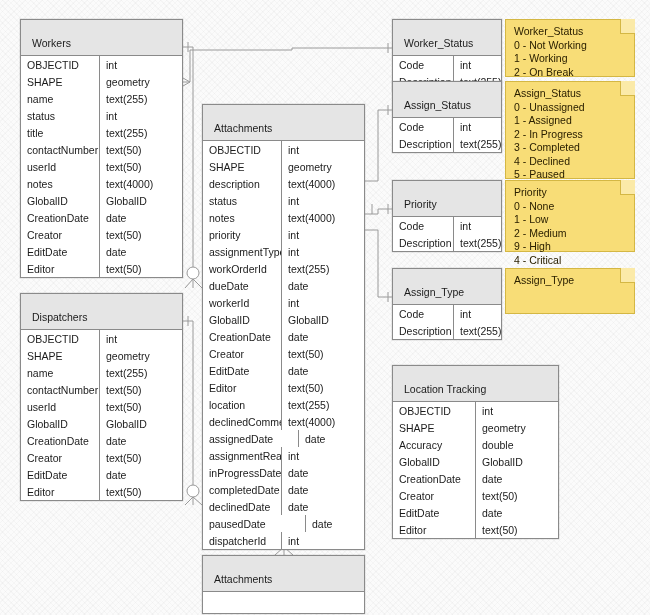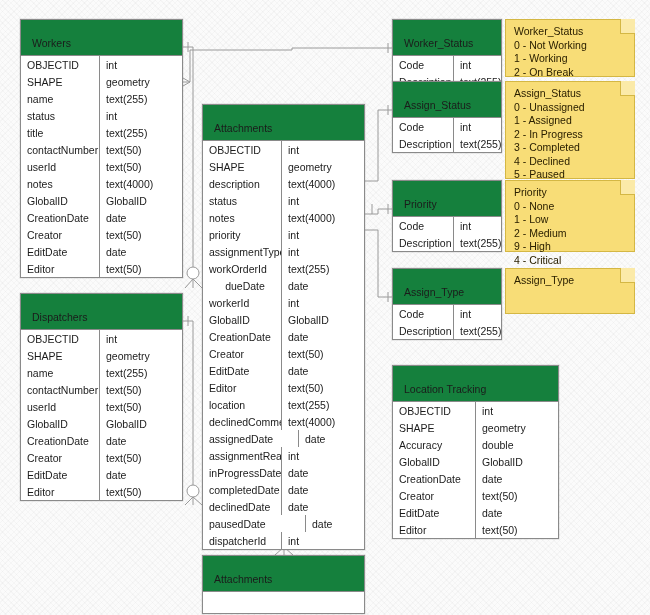--- a/index.html
+++ b/index.html
@@ -25,21 +25,21 @@
     border: 1px solid #8a8a8a;
     box-sizing: border-box;
     box-shadow: 0 0 0 0.5px rgba(120,120,120,0.25);
   }
   .entity-title {
     font-size: 10.5px;
     color: #1b1b1b;
     padding: 17px 0 5px 11px;
     border-bottom: 1px solid #8a8a8a;
     line-height: 13px;
-    background: #15803d;
+    background: #e5e5e5;
   }
   .entity-body { display: block; }
   .field-row {
     display: flex;
     line-height: 12px;
   }
   .field-name {
     font-size: 10.5px;
     color: #1b1b1b;
     padding: 2.5px 0 2.5px 6px;
@@ -290,21 +290,21 @@
         </div>
         <div class="field-row">
           <div class="field-name" style="width: 79px;">assignmentType</div>
           <div class="field-type">int</div>
         </div>
         <div class="field-row">
           <div class="field-name" style="width: 79px;">workOrderId</div>
           <div class="field-type">text(255)</div>
         </div>
         <div class="field-row">
-          <div class="field-name" style="width: 79px; text-align: center;">dueDate</div>
+          <div class="field-name" style="width: 79px;">dueDate</div>
           <div class="field-type">date</div>
         </div>
         <div class="field-row">
           <div class="field-name" style="width: 79px;">workerId</div>
           <div class="field-type">int</div>
         </div>
         <div class="field-row">
           <div class="field-name" style="width: 79px;">GlobalID</div>
           <div class="field-type">GlobalID</div>
         </div>

